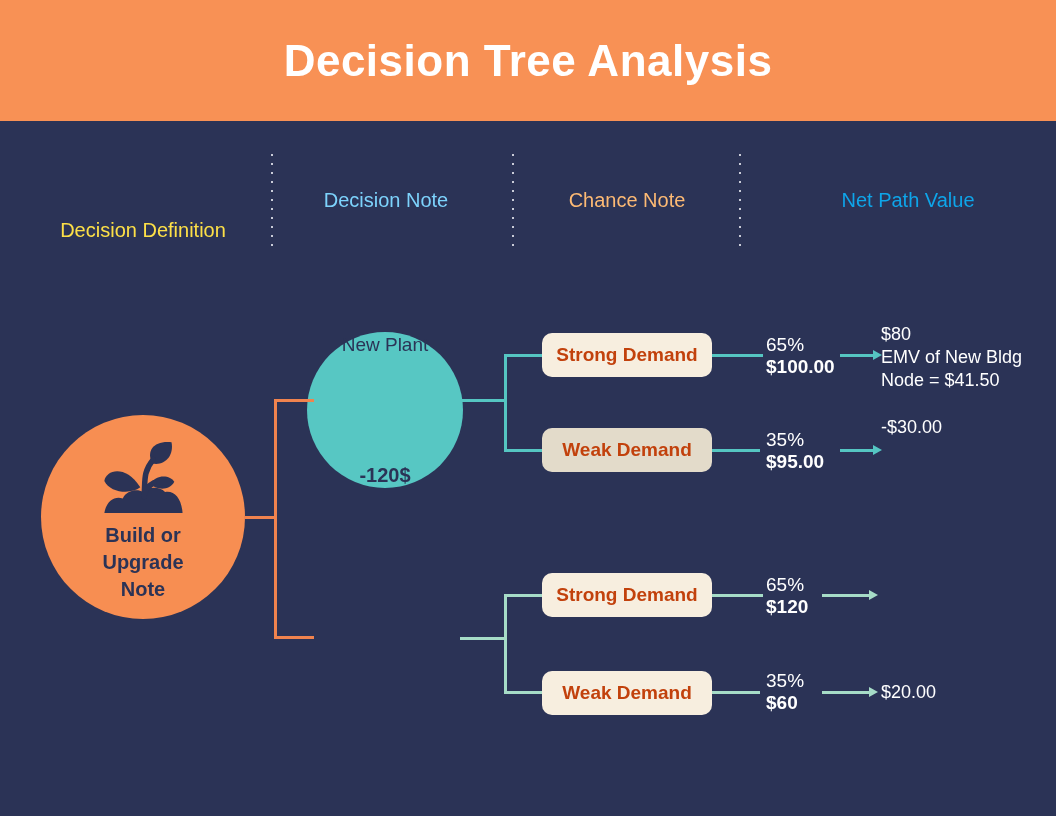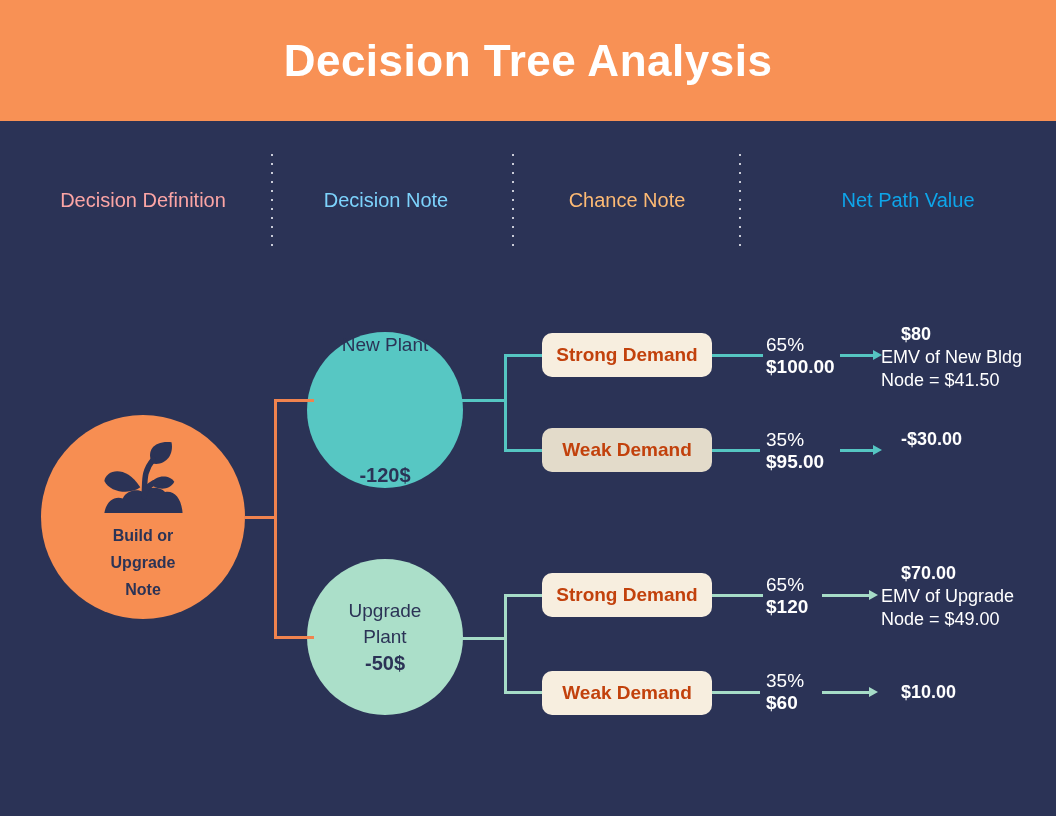--- a/index.html
+++ b/index.html
@@ -6,33 +6,33 @@
   *{box-sizing:border-box;font-family:"Liberation Sans",sans-serif;}
   #canvas{position:relative;width:1056px;height:816px;background:#2B3356;overflow:hidden;}
 
   
   .header{position:absolute;left:0;top:0;width:1056px;height:121px;background:#F89155;
           display:flex;align-items:center;justify-content:center;}
   .header h1{margin:0;color:#FFFFFF;font-size:44px;font-weight:bold;letter-spacing:.5px;}
 
   
   .col-header{position:absolute;top:189px;transform:translateX(-50%);font-size:20px;white-space:nowrap;}
-  .col-1{left:143px;color:#fca5a5;}
+  .col-1{left:143px;color:#fde047;margin-top:30px;}
   .col-2{left:386px;color:#7dd3fc;}
   .col-3{left:627px;color:#fdba74;}
   .col-4{left:880px;color:#0ea5e9;margin-left:28px;}
   .separator{position:absolute;top:154px;width:2px;height:92px;
              background-image:repeating-linear-gradient(to bottom,#C9CCD8 0 2px,transparent 2px 9px);}
   .sep-1{left:271px;} .sep-2{left:512px;} .sep-3{left:739px;}
 
   
   .circle{position:absolute;border-radius:50%;display:flex;flex-direction:column;
           align-items:center;justify-content:center;text-align:center;color:#2B3356;}
   .root{left:41px;top:415px;width:204px;height:204px;background:#F78E52;padding-top:6px;}
-  .root .label{font-weight:bold;font-size:16px;line-height:27px;margin-top:0;}
+  .root .label{font-weight:bold;font-size:20px;line-height:27px;margin-top:0;}
   .node-circle{left:307px;width:156px;height:156px;}
   .node-1{top:332px;background:#57C7C3;justify-content:space-between;}
   .node-2{top:559px;background:#ABDFC9;}
   .node-name{font-size:19px;line-height:26px;max-width:100px;}
   .node-cost{font-size:20px;line-height:26px;font-weight:bold;}
 
   
   .chance-box{position:absolute;left:542px;width:170px;height:44px;border-radius:10px;
               display:flex;align-items:center;justify-content:center;
               color:#c2410c;font-weight:bold;font-size:19px;z-index:2;}
@@ -51,22 +51,22 @@
   .arrow.lt:after{border-left:9px solid #55C6C2;}
   .arrow.lm:after{border-left:9px solid #A6DCC7;}
 
   
   .prob{position:absolute;left:766px;color:#FFFFFF;font-size:19px;line-height:22px;}
   .prob .payoff{font-weight:bold;font-size:19px;}
   .pb-1{top:334px;} .pb-2{top:429px;} .pb-3{top:574px;} .pb-4{top:670px;}
 
   
   .result{position:absolute;left:881px;color:#FFFFFF;font-size:18px;line-height:23px;}
-  .result .value{font-weight:bold;margin-left:20px;}
-  .rb-1{top:323px;} .rb-2{top:428px;} .rb-3{top:562px;} .rb-4{top:681px;}
+  .result .value{font-weight:normal;}
+  .rb-1{top:323px;} .rb-2{top:416px;} .rb-3{top:562px;} .rb-4{top:681px;}
 
   .icon-wrap{width:96px;height:84px;display:flex;align-items:center;justify-content:center;}
 </style>
 </head>
 <body>
 
 <div id="canvas">
 
   <div class="header">
     <h1>Decision Tree Analysis</h1>
@@ -116,24 +116,20 @@
       <div>Upgrade</div>
       <div>Note</div>
     </div>
   </div>
 
   <div class="circle node-circle node-1">
     <div class="node-name">New Plant</div>
     <div class="node-cost">-120$</div>
   </div>
 
-  <div class="circle node-circle node-2">
-    <div class="node-name">Upgrade Plant</div>
-    <div class="node-cost">-50$</div>
-  </div>
 
   <div class="chance-box cream cb-1">Strong Demand</div>
   <div class="chance-box tan cb-2">Weak Demand</div>
   <div class="chance-box cream cb-3">Strong Demand</div>
   <div class="chance-box cream cb-4">Weak Demand</div>
 
   <div class="prob pb-1">
     <div>65%</div>
     <div class="payoff">$100.00</div>
   </div>
@@ -156,22 +152,17 @@
   <div class="arrow lm" style="left:822px;top:691px;width:48px;background:#A6DCC7;"></div>
 
   <div class="result rb-1">
     <div class="value">$80</div>
     <div>EMV of New Bldg</div>
     <div>Node = $41.50</div>
   </div>
   <div class="result rb-2">
     <div class="value">-$30.00</div>
   </div>
-  <div class="result rb-3">
-    <div class="value">$70.00</div>
-    <div>EMV of Upgrade</div>
-    <div>Node = $49.00</div>
-  </div>
   <div class="result rb-4">
-    <div class="value">$10.00</div>
+    <div class="value">$20.00</div>
   </div>
 
 </div>
 
 </body></html>

